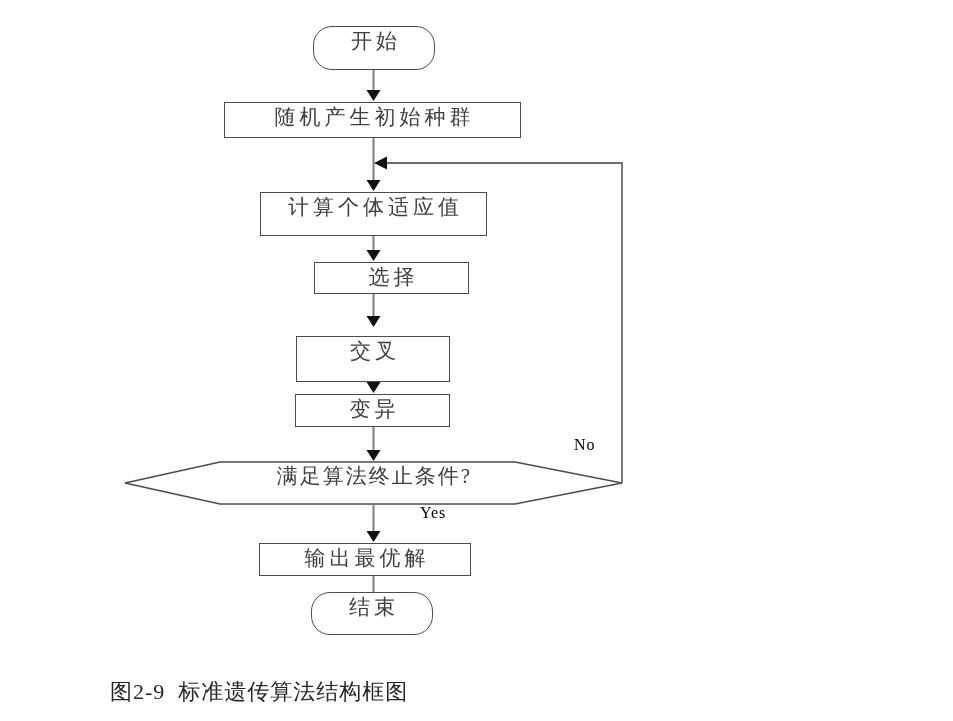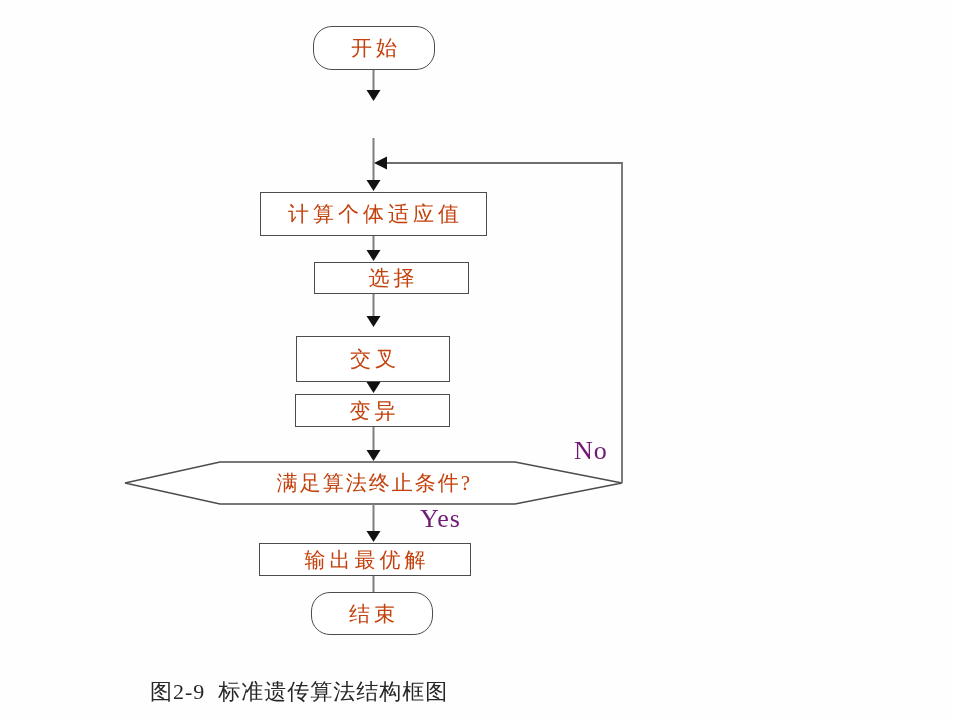--- a/index.html
+++ b/index.html
@@ -21,53 +21,51 @@
     top: 0;
     width: 953px;
     height: 721px;
   }
   .node {
     position: absolute;
     box-sizing: border-box;
     border: 1.5px solid #4c4c4c;
     background: #ffffff;
     display: flex;
-    align-items: center;
     justify-content: center;
-    color: #c2410c;
+    color: #404040;
     font-size: 21px;
     letter-spacing: 4px;
     text-indent: 4px;
     white-space: nowrap;
   }
   .node.stadium {
     border-radius: 19px;
   }
   .node.decision-label {
     border: none;
     background: transparent;
     letter-spacing: 2px;
     text-indent: 2px;
   }
   .edge-label {
     position: absolute;
-    color: #701a75;
-    font-size: 26px;
+    color: #000000;
+    font-size: 16px;
     letter-spacing: 1px;
     white-space: nowrap;
   }
   .caption {
     position: absolute;
     left: 110px;
     top: 677px;
     color: #262626;
     font-size: 22px;
     letter-spacing: 1px;
     white-space: pre;
-    margin-left: 40px;
   }
 </style>
 </head>
 <body>
 
 <div class="canvas">
 
   <svg class="connector-layer" width="953" height="721" viewBox="0 0 953 721" xmlns="http://www.w3.org/2000/svg">
 
     <polygon points="125,483 220,462 515,462 622,483 515,504 220,504" fill="#ffffff" stroke="#4c4c4c" stroke-width="1.5"></polygon>
@@ -95,20 +93,23 @@
       <polygon points="366.5,531 380.5,531 373.5,542"></polygon>
       <polygon points="366.5,600 380.5,600 373.5,611"></polygon>
       <polygon points="387,156.5 387,169.5 374,163"></polygon>
     </g>
   </svg>
 
   <div class="node stadium" style="left:313px; top:26px; width:122px; height:44px;">
     <span>开始</span>
   </div>
 
+  <div class="node" style="left:224px; top:102px; width:297px; height:36px;">
+    <span>随机产生初始种群</span>
+  </div>
 
   <div class="node" style="left:260px; top:192px; width:227px; height:44px;">
     <span>计算个体适应值</span>
   </div>
 
   <div class="node" style="left:295px; top:262px; width:155px; height:32px;margin-left:19px;">
     <span>选择</span>
   </div>
 
   <div class="node" style="left:296px; top:336px; width:154px; height:46px;">

